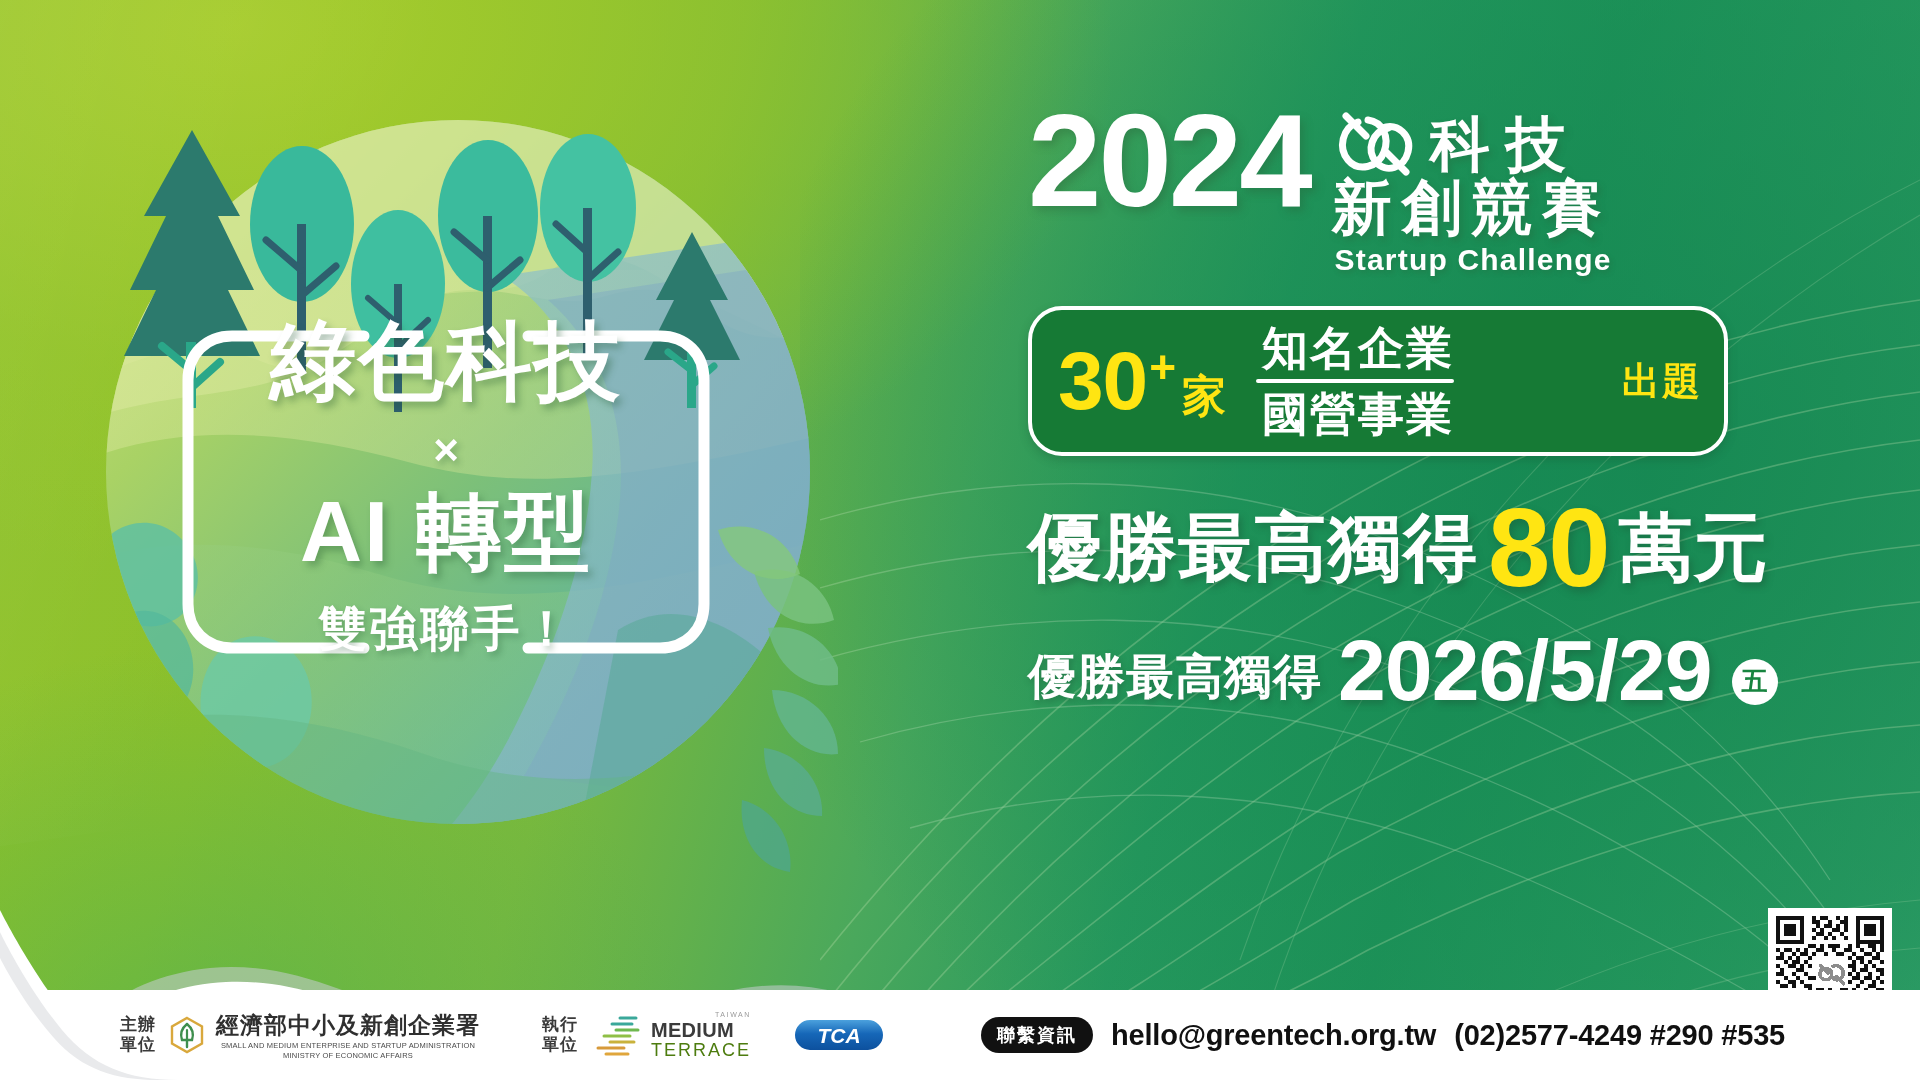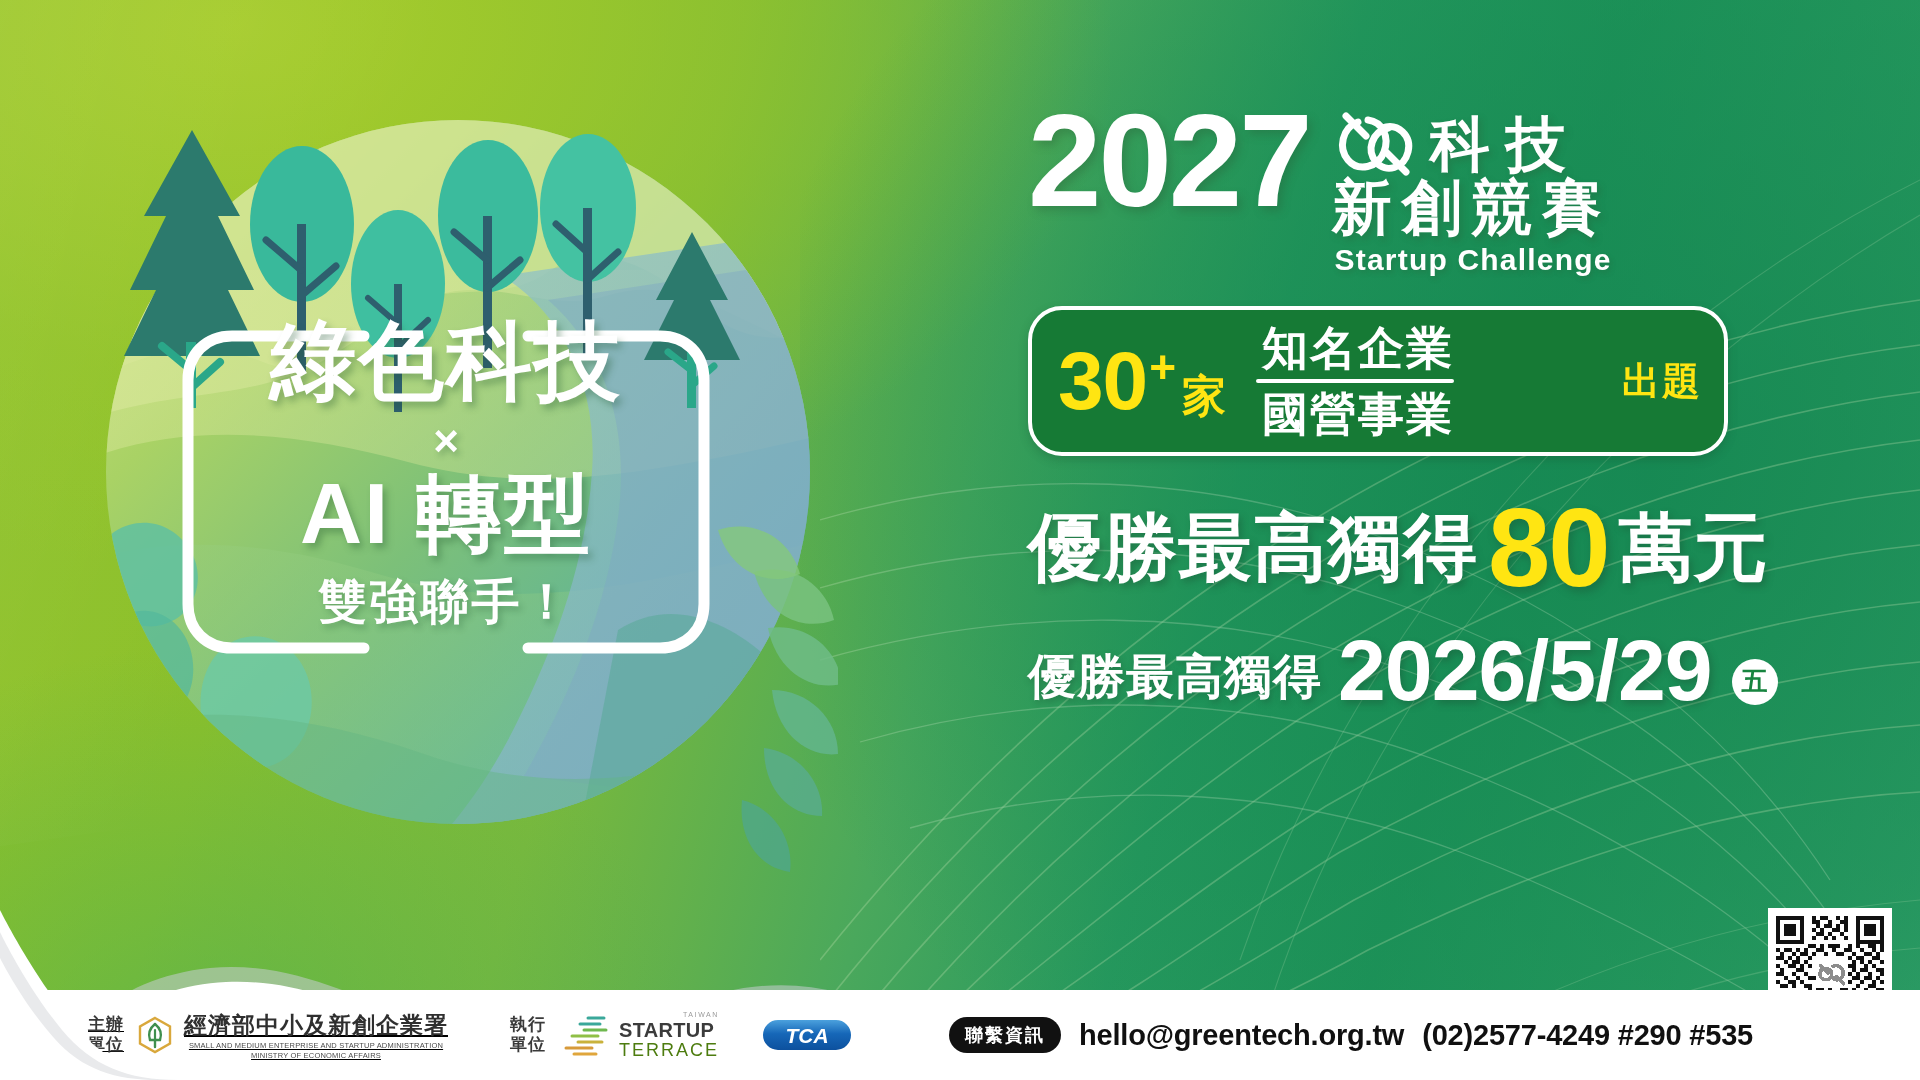--- a/index.html
+++ b/index.html
@@ -66,21 +66,21 @@
 
   
   .headline {
     position:absolute; left:168px; top:322px;
     width:556px; height:340px;
   }
   .bracket { position:absolute; inset:0; width:100%; height:100%; }
   .hl-stack {
     position:absolute; left:0; right:0; top:-4px;
     display:flex; flex-direction:column; align-items:center;
-    gap:5px;
+    gap:14px;
   }
   .hl-line1 {
     font-size:86px; font-weight:700; color:#ffffff;
     letter-spacing:2px; line-height:1.02;
     text-shadow:4px 5px 7px rgba(35,90,50,.35);
     white-space:nowrap;
   }
   .hl-x {
     font-size:44px; font-weight:700; color:#ffffff;
     line-height:1; margin:8px 0 2px 0;
@@ -434,21 +434,21 @@
       <div class="hl-line1">綠色科技</div>
       <div class="hl-x">×</div>
       <div class="hl-line2">AI 轉型</div>
       <div class="hl-line3">雙強聯手！</div>
     </div>
   </div>
 
   <div class="right-col">
 
     <div class="year-row">
-      <div class="year">2027</div>
+      <div class="year">2024</div>
       <div class="brand">
         <div class="brand-top">
           <svg class="loop-icon" viewBox="0 0 84 72">
             <g fill="none" stroke="#ffffff" stroke-width="7" stroke-linecap="round" stroke-linejoin="round">
               <path d="M26,14 C10,20 6,40 16,52 C26,64 46,60 52,44 C58,28 50,14 36,12"></path>
               <path d="M50,20 C66,14 80,28 76,44 C72,60 54,66 44,54 C34,42 40,24 56,20"></path>
               <path d="M14,8 L34,28"></path>
               <path d="M54,44 L74,64"></path>
             </g>
           </svg>
@@ -687,21 +687,21 @@
     </div>
   </div>
 
   <div class="footer">
     <svg class="footer-curve" viewBox="0 0 260 170">
       <path d="M0,170 L0,0 C0,0 30,60 70,110 C100,148 140,170 200,170 Z" fill="#ffffff"></path>
       <path d="M0,170 L0,22 C0,22 26,76 62,120 C92,156 128,170 178,170 Z" fill="#e9eaec"></path>
       <path d="M0,170 L0,48 C0,48 22,92 54,128 C82,160 116,170 158,170 Z" fill="#ffffff"></path>
     </svg>
 
-    <div class="unit-grp" style="margin-left:88px;text-decoration:underline;">
+    <div class="unit-grp" style="margin-left:120px;">
       <div class="unit-label">
         <div>主辦</div>
         <div>單位</div>
       </div>
       <div class="moea-logo">
         <svg class="moea-mark" viewBox="0 0 38 38">
           <path d="M19,2 L34,10.5 L34,27.5 L19,36 L4,27.5 L4,10.5 Z" fill="none" stroke="#d9a83c" stroke-width="2.4"></path>
           <path d="M19,8 C14,12 12,18 14,24 L19,24 L19,31" fill="none" stroke="#3f8f4e" stroke-width="2.4" stroke-linecap="round"></path>
           <path d="M19,8 C24,12 26,18 24,24 L19,24" fill="none" stroke="#3f8f4e" stroke-width="2.4" stroke-linecap="round"></path>
           <path d="M19,14 L19,24" stroke="#3f8f4e" stroke-width="2.2" stroke-linecap="round"></path>
@@ -726,21 +726,21 @@
             <path d="M22,10 H42" stroke="#3aa89a"></path>
             <path d="M26,16 H48" stroke="#6fb84f"></path>
             <path d="M14,22 H40" stroke="#8fbf46"></path>
             <path d="M20,28 H44" stroke="#c9b23c"></path>
             <path d="M8,34 H34" stroke="#d79a3a"></path>
             <path d="M16,40 H38" stroke="#e0a63c"></path>
           </g>
         </svg>
         <div class="st-txt">
           <div class="st-tw">TAIWAN</div>
-          <div class="st-1">STARTUP</div>
+          <div class="st-1">MEDIUM</div>
           <div class="st-2">TERRACE</div>
         </div>
       </div>
     </div>
 
     <svg class="tca-logo" viewBox="0 0 92 36" style="margin-left:42px;">
       <defs>
         <linearGradient id="tcaG" x1="0" y1="0" x2="0" y2="1">
           <stop offset="0%" stop-color="#4fa5e0"></stop>
           <stop offset="46%" stop-color="#1667b8"></stop>

